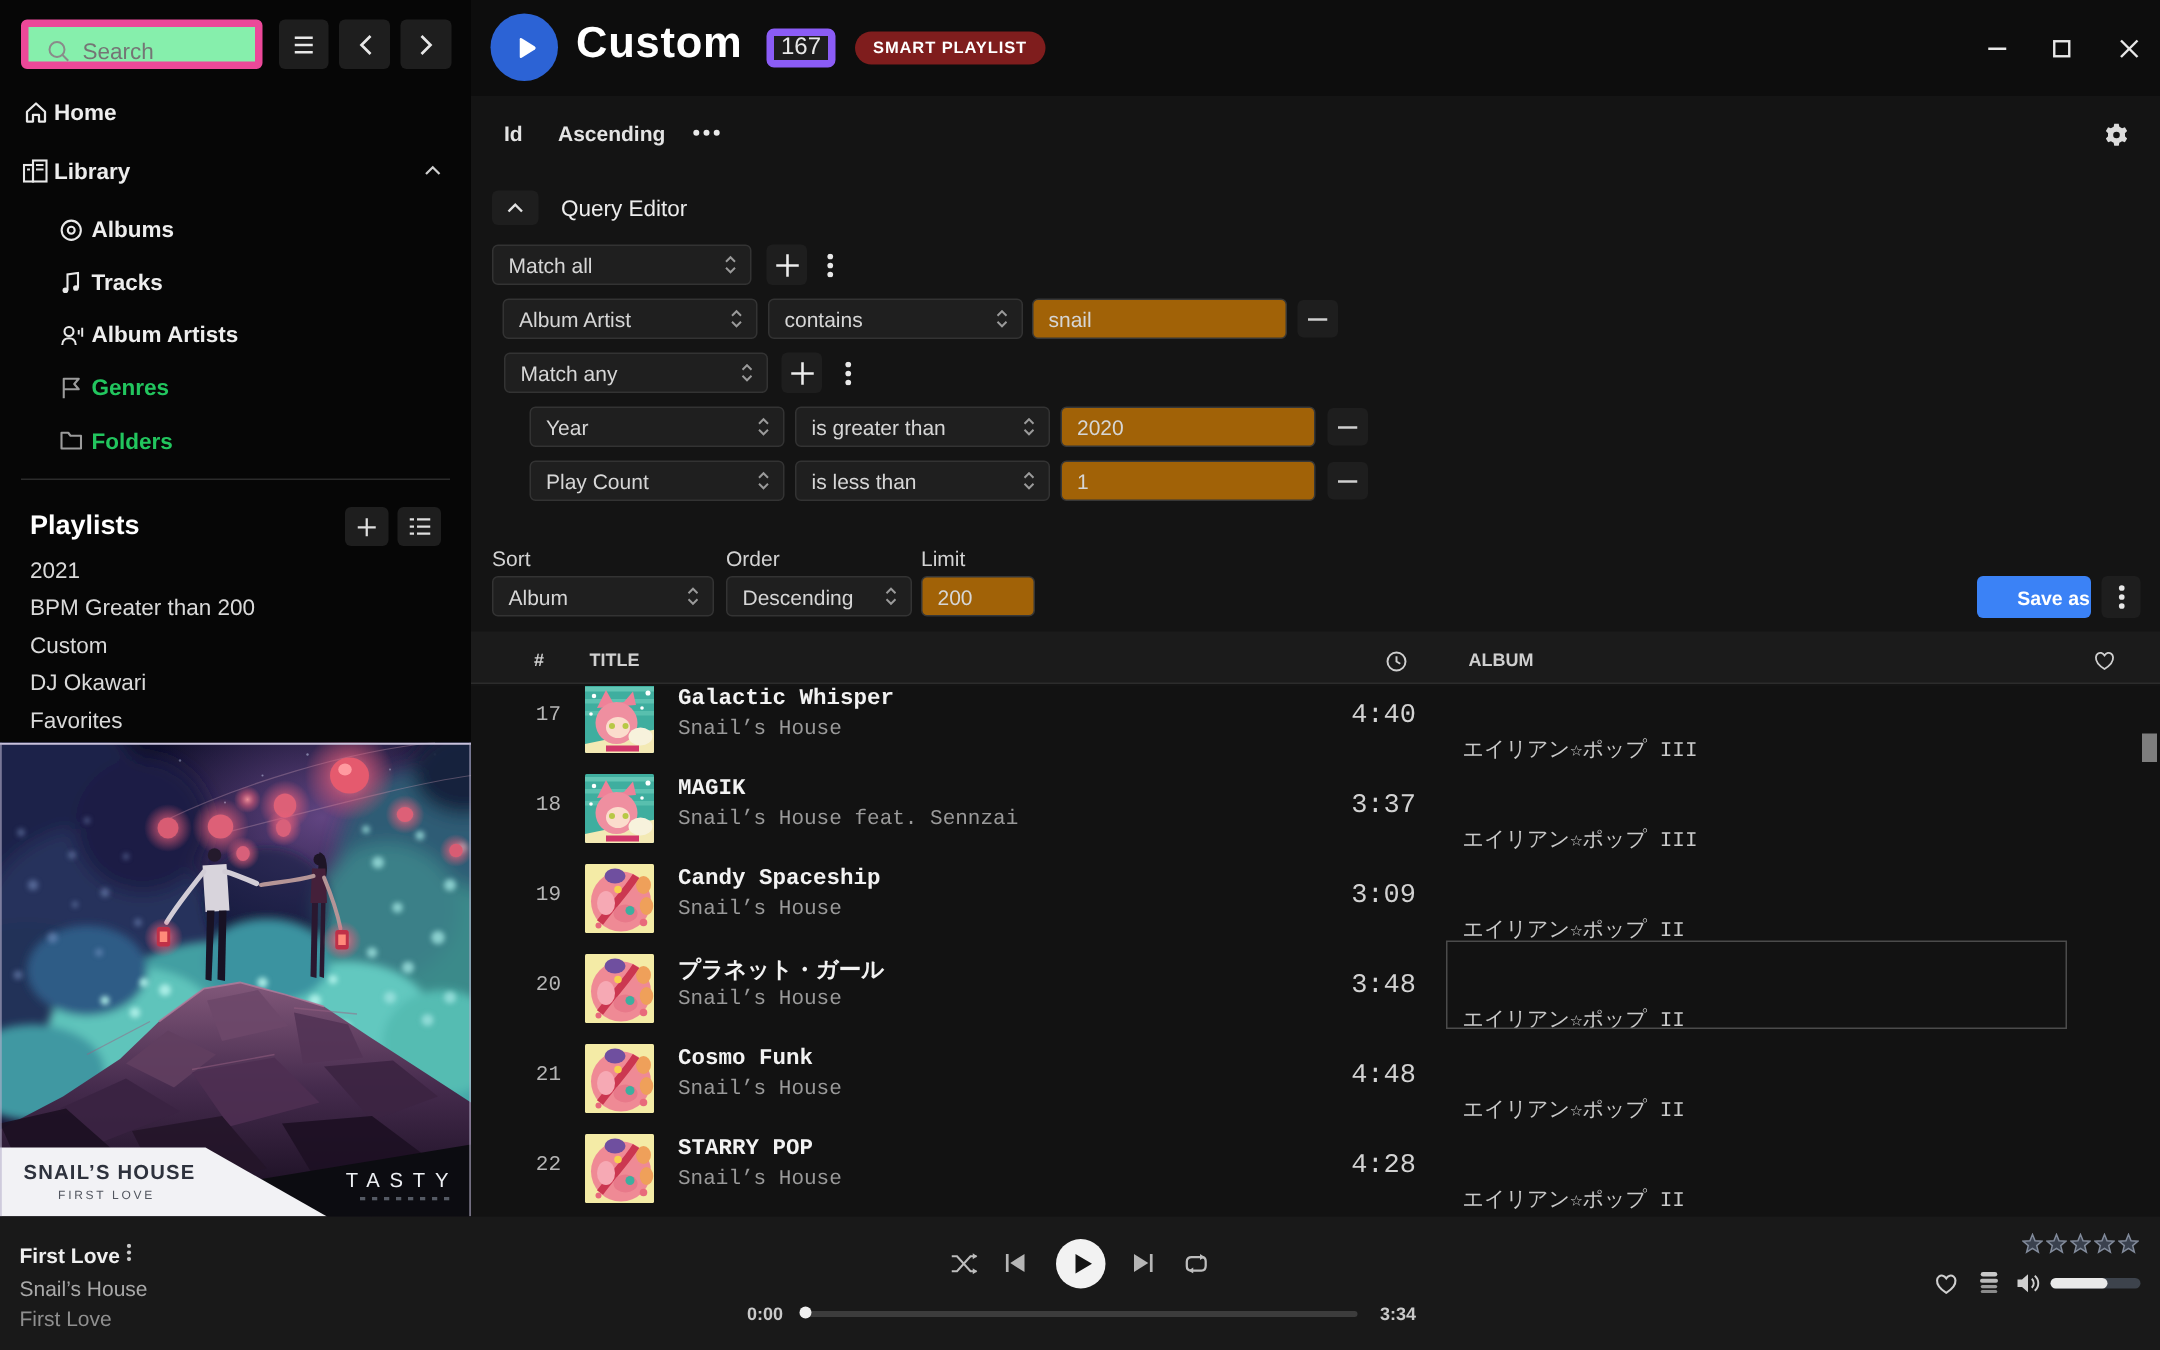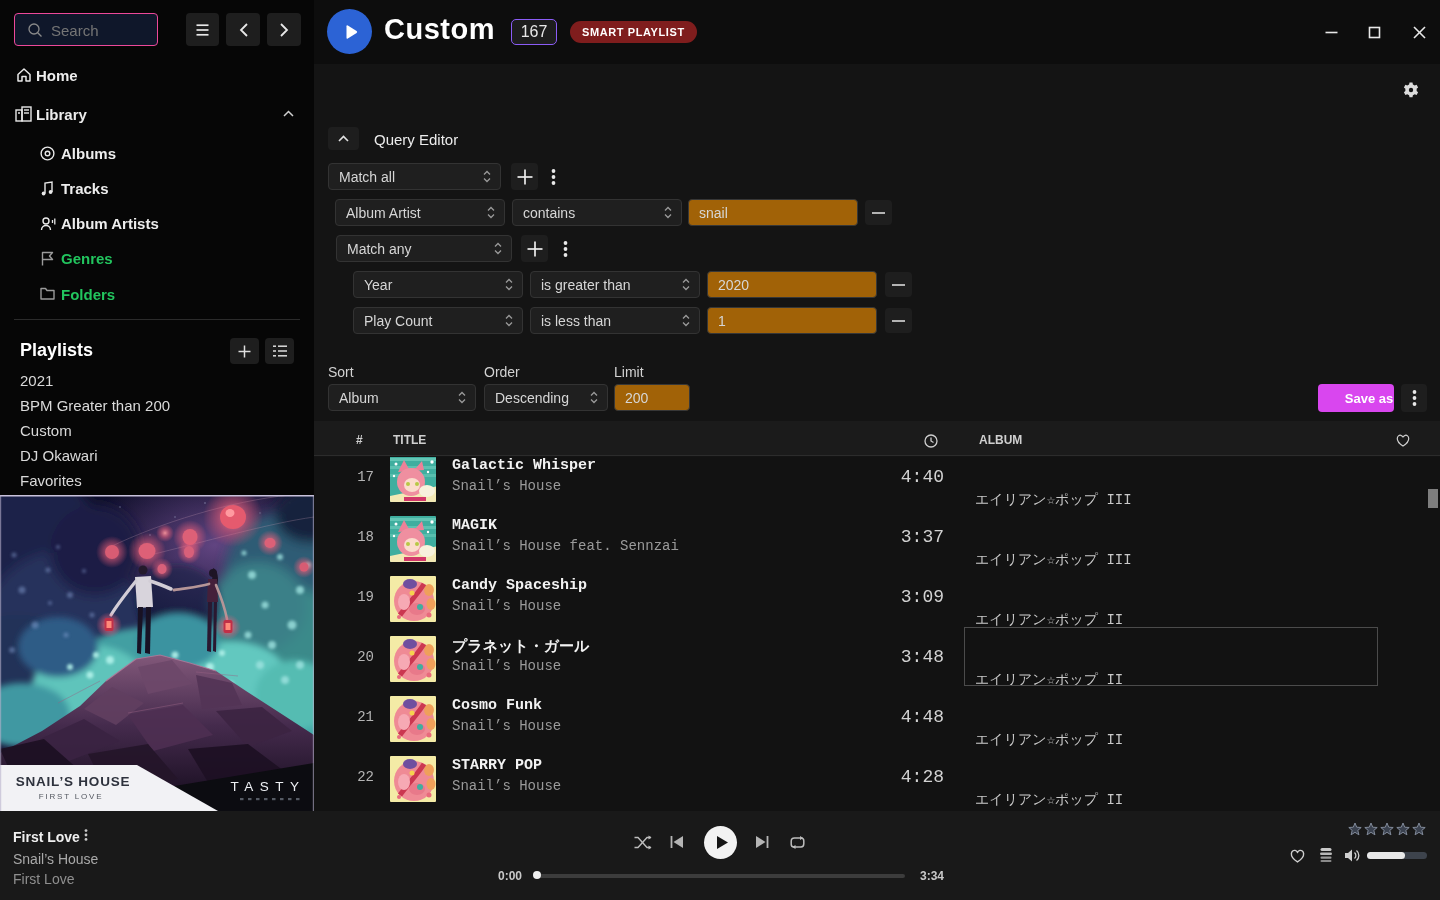--- a/index.html
+++ b/index.html
@@ -2,42 +2,42 @@
 <html><head>
 <meta charset="utf-8">
 <style>
   * { margin:0; padding:0; box-sizing:border-box; }
   html,body { width:1440px; height:900px; overflow:hidden; background:#131313;
     font-family:"Liberation Sans", sans-serif; }
   .abs { position:absolute; }
   #app { position:relative; width:1440px; height:900px; }
   #sidebar { position:absolute; left:0; top:0; width:314px; height:811px; background:#060606; }
   .sbtn { position:absolute; background:#1e1e1e; border-radius:4px; display:flex; align-items:center; justify-content:center; }
-  #search { position:absolute; left:14px; top:13px; width:144px; height:33px; background:#0f172a; border:1px solid #ec4899; border-radius:4px; }
+  #search { position:absolute; left:14px; top:13px; width:161px; height:33px; background:#86efac; border:5px solid #ec4899; border-radius:4px; }
   #search .ph { position:absolute; left:36px; top:8px; color:#757575; font-size:15px; }
   .navtxt { font-size:15px; font-weight:bold; color:#ededed; }
   .navdim { color:#22c55e;text-align:right; }
   .navicon { position:absolute; }
   .pl-item { position:absolute; left:20px; font-size:15px; color:#d9d9d9; }
   #main { position:absolute; left:314px; top:0; width:1126px; height:811px; background:#141414; }
   #topstrip { position:absolute; left:0; top:0; width:1126px; height:64px; background:#0d0d0d; }
   #playbtn { position:absolute; left:13px; top:9px; width:45px; height:45px; border-radius:50%; background:#2c63d5; }
   #title { position:absolute; left:70px; top:13px; font-size:29px; font-weight:bold; color:#fff; letter-spacing:0.5px; }
-  #count { position:absolute; left:197px; top:19px; width:46px; height:26px; background:#1d1d1d; border:1px solid #8b5cf6; border-radius:5px; color:#e8e8e8; font-size:16px; display:flex; align-items:center; justify-content:center; }
+  #count { position:absolute; left:197px; top:19px; width:46px; height:26px; background:#1d1d1d; border:5px solid #8b5cf6; border-radius:5px; color:#e8e8e8; font-size:16px; display:flex; align-items:center; justify-content:center; }
   #smartpl { position:absolute; left:256px; top:21px; height:22px; padding:0 12px; background:#7f1d1d; border-radius:11px; color:#fff; font-size:11px; font-weight:bold; letter-spacing:0.6px; display:flex; align-items:center; }
   #idrow { position:absolute; left:0; top:64px; width:1126px; height:40px; }
   #idrow .t { font-weight:bold; color:#e3e3e3; font-size:14px; position:absolute; top:17px; }
   .qbtn { position:absolute; background:#1e1e1e; border-radius:4px; display:flex; align-items:center; justify-content:center; }
   .sel { position:absolute; height:27px; background:#1f1f1f; border:1px solid #333; border-radius:4px; display:flex; align-items:center; color:#d6d6d6; font-size:14px; }
   .sel .tx { margin-left:10px; }
   .sel svg { position:absolute; right:9px; }
   .inp { position:absolute; height:27px; background:#a16207; border:1px solid #373737; border-radius:4px; display:flex; align-items:center; color:#d6d6d6; font-size:14px; }
   .inp .tx { margin-left:10px; }
   .lbl { position:absolute; color:#d2d2d2; font-size:14px; }
-  #saveas { position:absolute; left:1004px; top:384px; width:76px; height:28px; background:#d946ef; border-radius:4px; color:#fff; font-size:13px; font-weight:bold; display:flex; align-items:center; justify-content:center;padding-left:26px; }
+  #saveas { position:absolute; left:1004px; top:384px; width:76px; height:28px; background:#3b82f6; border-radius:4px; color:#fff; font-size:13px; font-weight:bold; display:flex; align-items:center; justify-content:center;padding-left:26px; }
   #thead { position:absolute; left:0; top:421px; width:1126px; height:35px; background:#1b1b1b; border-bottom:1px solid #2c2c2c; }
   #thead .h { position:absolute; top:12px; color:#cfcfcf; font-size:12px; font-weight:bold; }
   #tbody { position:absolute; left:0; top:457px; width:1126px; height:354px; overflow:hidden; background:#121212;font-family:Liberation Mono, monospace; }
   #rows { position:absolute; left:0; top:-10px; }
   .row { position:relative; width:1126px; height:60px; }
   .rnum { position:absolute; left:26px; top:22px; width:34px; text-align:right; color:#b5b5b5; font-size:14px; }
   .thumb { position:absolute; left:76px; top:9px; width:46px; height:46px; border-radius:1px; overflow:hidden; }
   .rtitle { position:absolute; left:138px; top:10px; color:#f2f2f2; font-size:15px; font-weight:bold; }
   .rartist { position:absolute; left:138px; top:31px; color:#9a9a9a; font-size:14px; }
   .rdur { position:absolute; left:560px; top:20px; width:70px; text-align:right; color:#d2d2d2; font-size:18px; }
@@ -364,20 +364,31 @@
       <svg class="abs" style="left:1011px;top:26px" width="13" height="13" viewBox="0 0 13 13">
           <line x1="0.5" y1="6.5" x2="12.5" y2="6.5" stroke="#e8e8e8" stroke-width="1.6"></line>
         </svg>
       <svg class="abs" style="left:1054px;top:26px" width="13" height="13" viewBox="0 0 13 13">
           <rect x="1.5" y="1.5" width="10" height="10" fill="none" stroke="#e8e8e8" stroke-width="1.6"></rect>
         </svg>
       <svg class="abs" style="left:1099px;top:26px" width="13" height="13" viewBox="0 0 13 13">
           <g stroke="#e8e8e8" stroke-width="1.6">
             <line x1="1" y1="1" x2="12" y2="12"></line>
             <line x1="12" y1="1" x2="1" y2="12"></line>
+          </g>
+        </svg>
+    </div>
+    <div id="idrow">
+      <span class="t" style="left:22px">Id</span>
+      <span class="t" style="left:58px">Ascending</span>
+      <svg class="abs" style="left:148px;top:22px" width="18" height="5" viewBox="0 0 18 5">
+          <g fill="#e8e8e8">
+            <circle cx="2.2" cy="2.5" r="2"></circle>
+            <circle cx="9" cy="2.5" r="2"></circle>
+            <circle cx="15.8" cy="2.5" r="2"></circle>
           </g>
         </svg>
     </div>
     <div class="qbtn" style="left:14px;top:127px;width:31px;height:23px">
         <svg width="11" height="7" viewBox="0 0 11 7">
           <path d="M1 6 L5.5 1.5 L10 6" fill="none" stroke="#e2e2e2" stroke-width="1.6"></path>
         </svg>
       </div>
     <div class="lbl" style="left:60px;top:131px;font-size:15px;color:#ececec">Query Editor</div>
 <div class="sel" style="left:14px;top:163px;width:173px">

